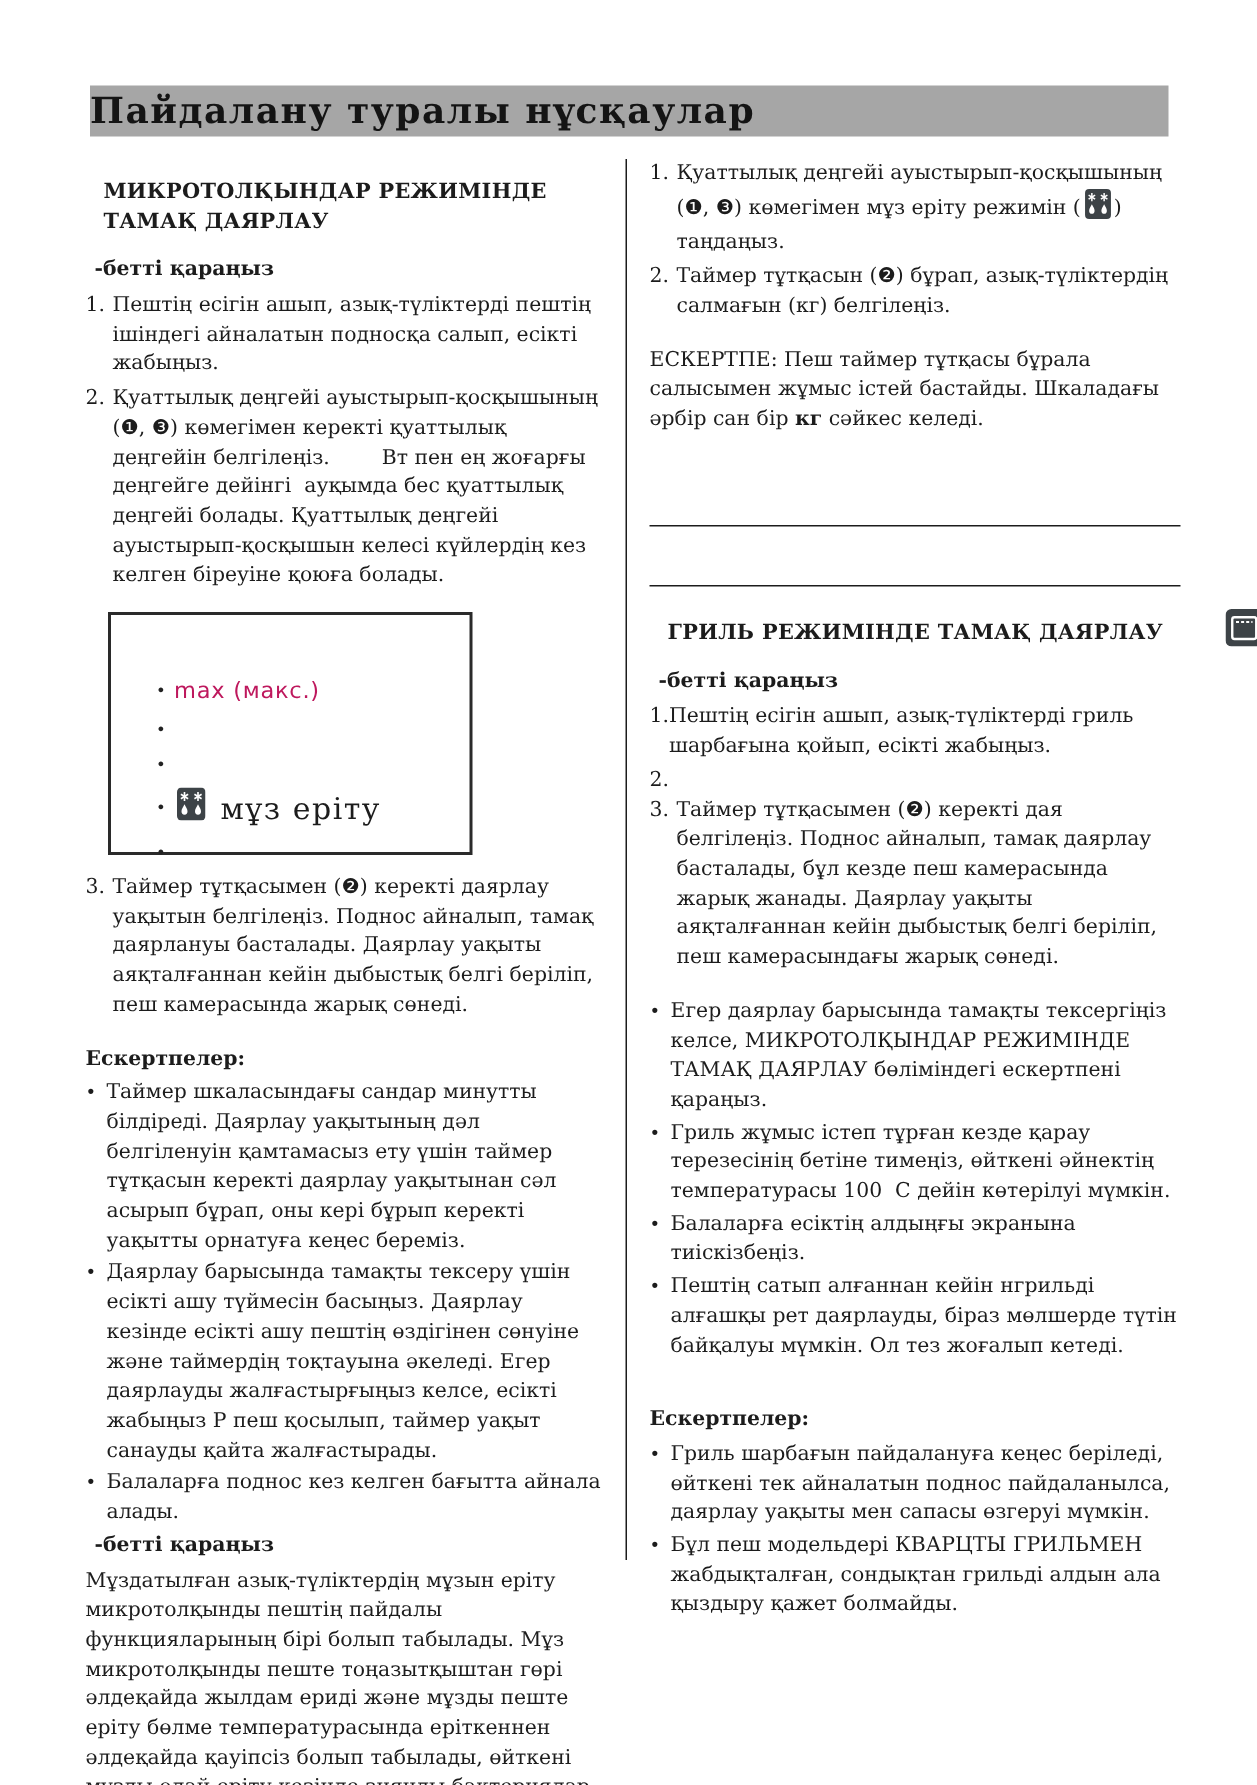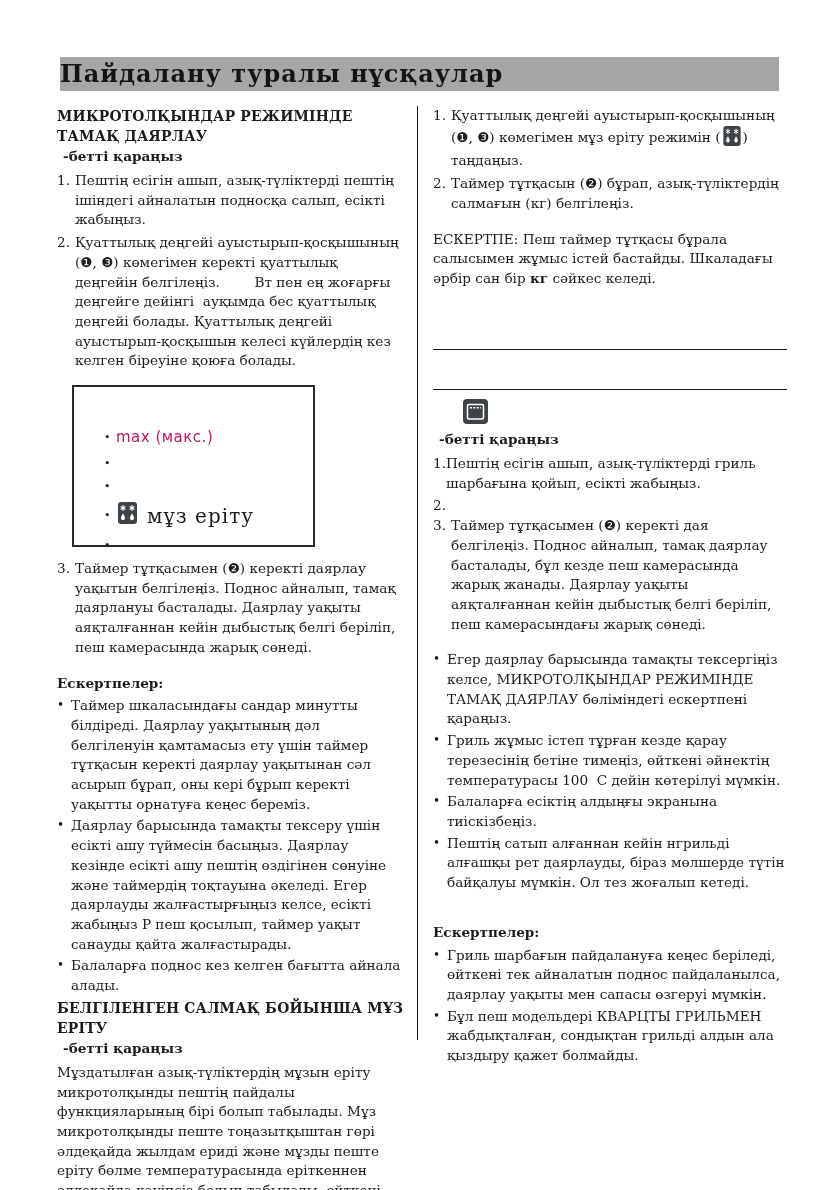--- a/index.html
+++ b/index.html
@@ -13,21 +13,21 @@
     position:absolute;left:60px;top:57px;width:719px;height:34px;
     background:#a6a6a6;display:flex;align-items:center;
   }
   .titlebar h1{
     margin:0;font-size:24px;font-weight:bold;color:#141414;letter-spacing:1px;
   }
   .col{position:absolute;top:106px;}
   .col-left{left:57px;width:347px;}
   .col-right{left:433px;width:354px;}
   .vdivider{position:absolute;left:417px;top:106px;width:1px;height:934px;background:#1c1c1c;}
-  h3{margin:0;font-size:13.9px;font-weight:bold;letter-spacing:.2px;}
+  h3{margin:12px;font-size:13.9px;font-weight:bold;letter-spacing:.2px;}
   .subhead{font-weight:bold;font-size:13.6px;padding-left:6px;margin:1px 0 4px 0;}
   .num-item{display:flex;margin:0 0 3px 0;}
   .num-item .num{flex:0 0 18px;}
   .num-item .num-narrow{flex:0 0 13px;}
   .num-item .txt{flex:1;white-space:pre-wrap;}
   p{margin:0;white-space:pre-wrap;}
   .gap-md{height:13px;}
   
   .option-box{
     width:243px;height:162px;margin:14px 0 12px 15px;
@@ -124,21 +124,20 @@
   </div>
   <div class="bullet-item">
     <span class="b">•</span>
     <span class="txt">Даярлау барысында тамақты тексеру үшін есікті ашу түймесін басыңыз. Даярлау кезінде есікті ашу пештің өздігінен сөнуіне және таймердің тоқтауына әкеледі. Егер даярлауды жалғастырғыңыз келсе, есікті жабыңыз Р пеш қосылып, таймер уақыт санауды қайта жалғастырады.</span>
   </div>
   <div class="bullet-item">
     <span class="b">•</span>
     <span class="txt">Балаларға поднос кез келген бағытта айнала алады.</span>
   </div>
 
-  <h3>БЕЛГІЛЕНГЕН САЛМАҚ БОЙЫНША МҰЗ ЕРІТУ</h3>
   <div class="subhead">-бетті қараңыз</div>
   <p>Мұздатылған азық-түліктердің мұзын еріту микротолқынды пештің пайдалы функцияларының бірі болып табылады. Мұз микротолқынды пеште тоңазытқыштан гөрі әлдеқайда жылдам ериді және мұзды пеште еріту бөлме температурасында еріткеннен әлдеқайда қауіпсіз болып табылады, өйткені мұзды олай еріту кезінде зиянды бактериялар көбейеді.</p>
 
 </div>
 
 <div class="col col-right">
 
   <div class="num-item">
     <span class="num">1.</span>
     <span class="txt"><span>Қуаттылық деңгейі ауыстырып-қосқышының (❶, ❸) көмегімен мұз еріту режимін (</span><span class="icon-inline"><svg width="18" height="20" viewBox="0 0 19 22">
@@ -161,20 +160,21 @@
     <span class="txt">Таймер тұтқасын (❷) бұрап, азық-түліктердің салмағын (кг) белгілеңіз.</span>
   </div>
 
   <div class="gap-md"></div>
   <p><span>ЕСКЕРТПЕ: Пеш таймер тұтқасы бұрала салысымен жұмыс істей бастайды. Шкаладағы әрбір сан бір </span><span class="bold">кг</span><span> сәйкес келеді.</span></p>
 
   <div class="hline" style="margin-top:60px;"></div>
   <div class="hline" style="margin-top:39px;"></div>
 
   <div class="grill-head" style="margin-top:9px;">
+    <h3>ГРИЛЬ РЕЖИМІНДЕ ТАМАҚ ДАЯРЛАУ</h3>
     <span class="icon-inline" style="margin-left:30px;">
       <svg width="25" height="25" viewBox="0 0 25 25">
         <rect width="25" height="25" rx="4" fill="#3d4347"></rect>
         <rect x="4.5" y="5.5" width="16" height="14.5" rx="1.5" fill="none" stroke="#ffffff" stroke-width="1.6"></rect>
         <line x1="7" y1="8.7" x2="18" y2="8.7" stroke="#ffffff" stroke-width="1.4" stroke-dasharray="2,1.4"></line>
       </svg>
     </span>
   </div>
   <div class="subhead">-бетті қараңыз</div>
 

